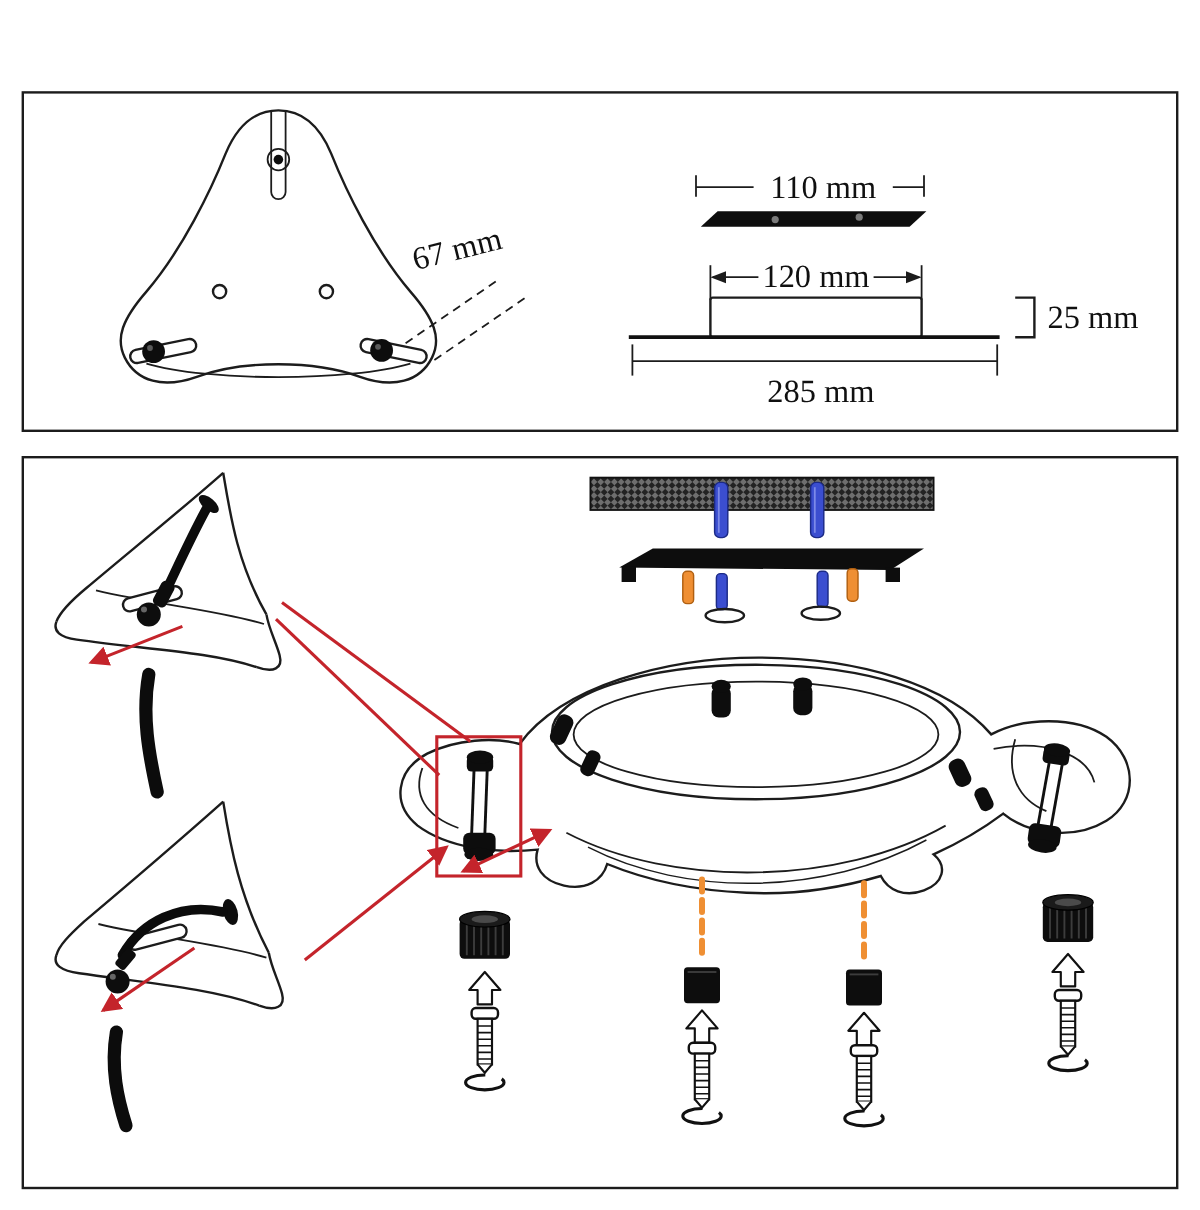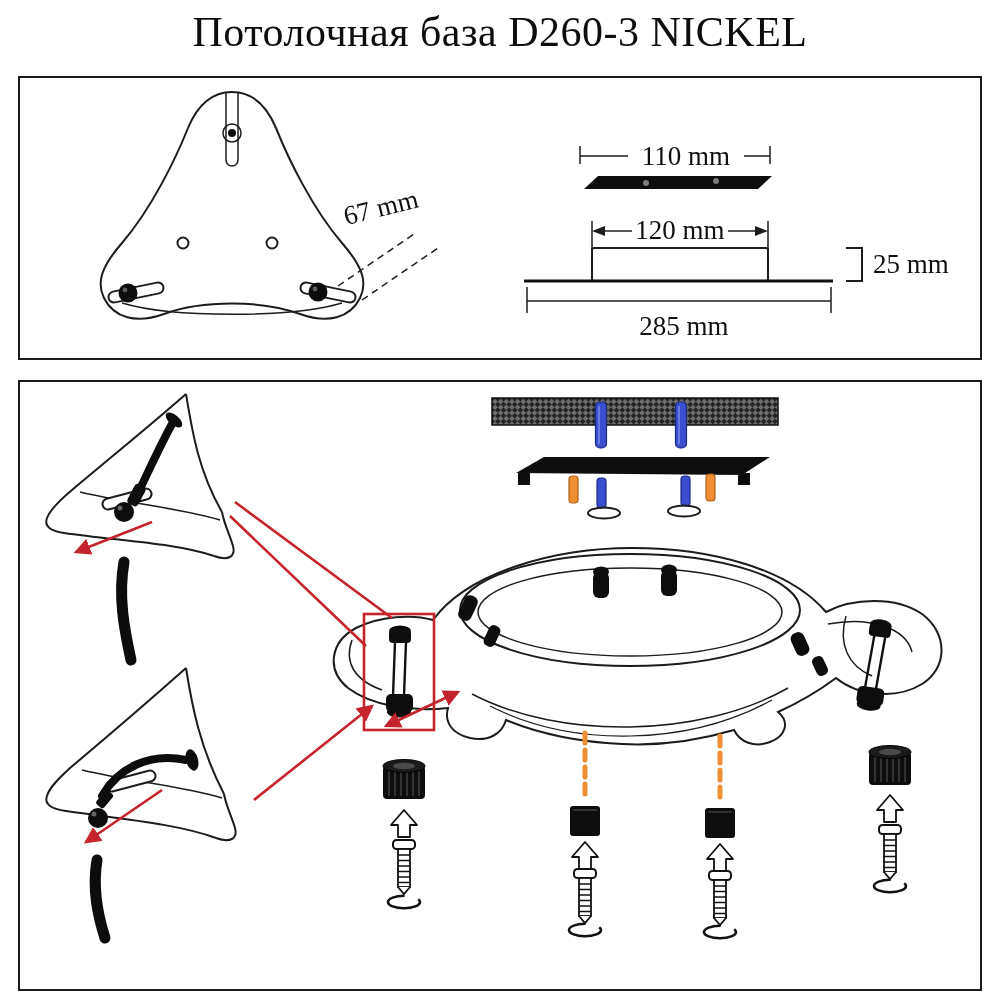--- a/index.html
+++ b/index.html
@@ -13,21 +13,20 @@
   .ln12{fill:none;stroke:#1c1c1c;stroke-width:1.2}
   .blk{fill:#0d0d0d;stroke:none}
   .dim{font:27px "Liberation Serif",serif;fill:#101010}
   .red{stroke:#c4242b;stroke-width:2.6;fill:none}
   .cable{fill:none;stroke:#0c0c0c;stroke-linecap:round}
 </style>
 </head>
 <body>
 
 <div class="page">
-  <h1 class="title">Потолочная база D260-3 NICKEL</h1>
 
   <svg class="diagram" width="1000" height="1008" viewBox="0 0 1000 1008">
     <defs>
       <marker id="ra" viewBox="0 0 10 10" refX="8.5" refY="5" markerWidth="6.5" markerHeight="6.5" orient="auto-start-reverse">
         <path d="M0 0 L10 5 L0 10 z" fill="#c4242b"></path>
       </marker>
       <pattern id="weave" width="8" height="8" patternUnits="userSpaceOnUse" patternTransform="rotate(45)">
         <rect width="8" height="8" fill="#6e6e6e"></rect>
         <rect width="4" height="4" fill="#232323"></rect>
         <rect x="4" y="4" width="4" height="4" fill="#232323"></rect>

